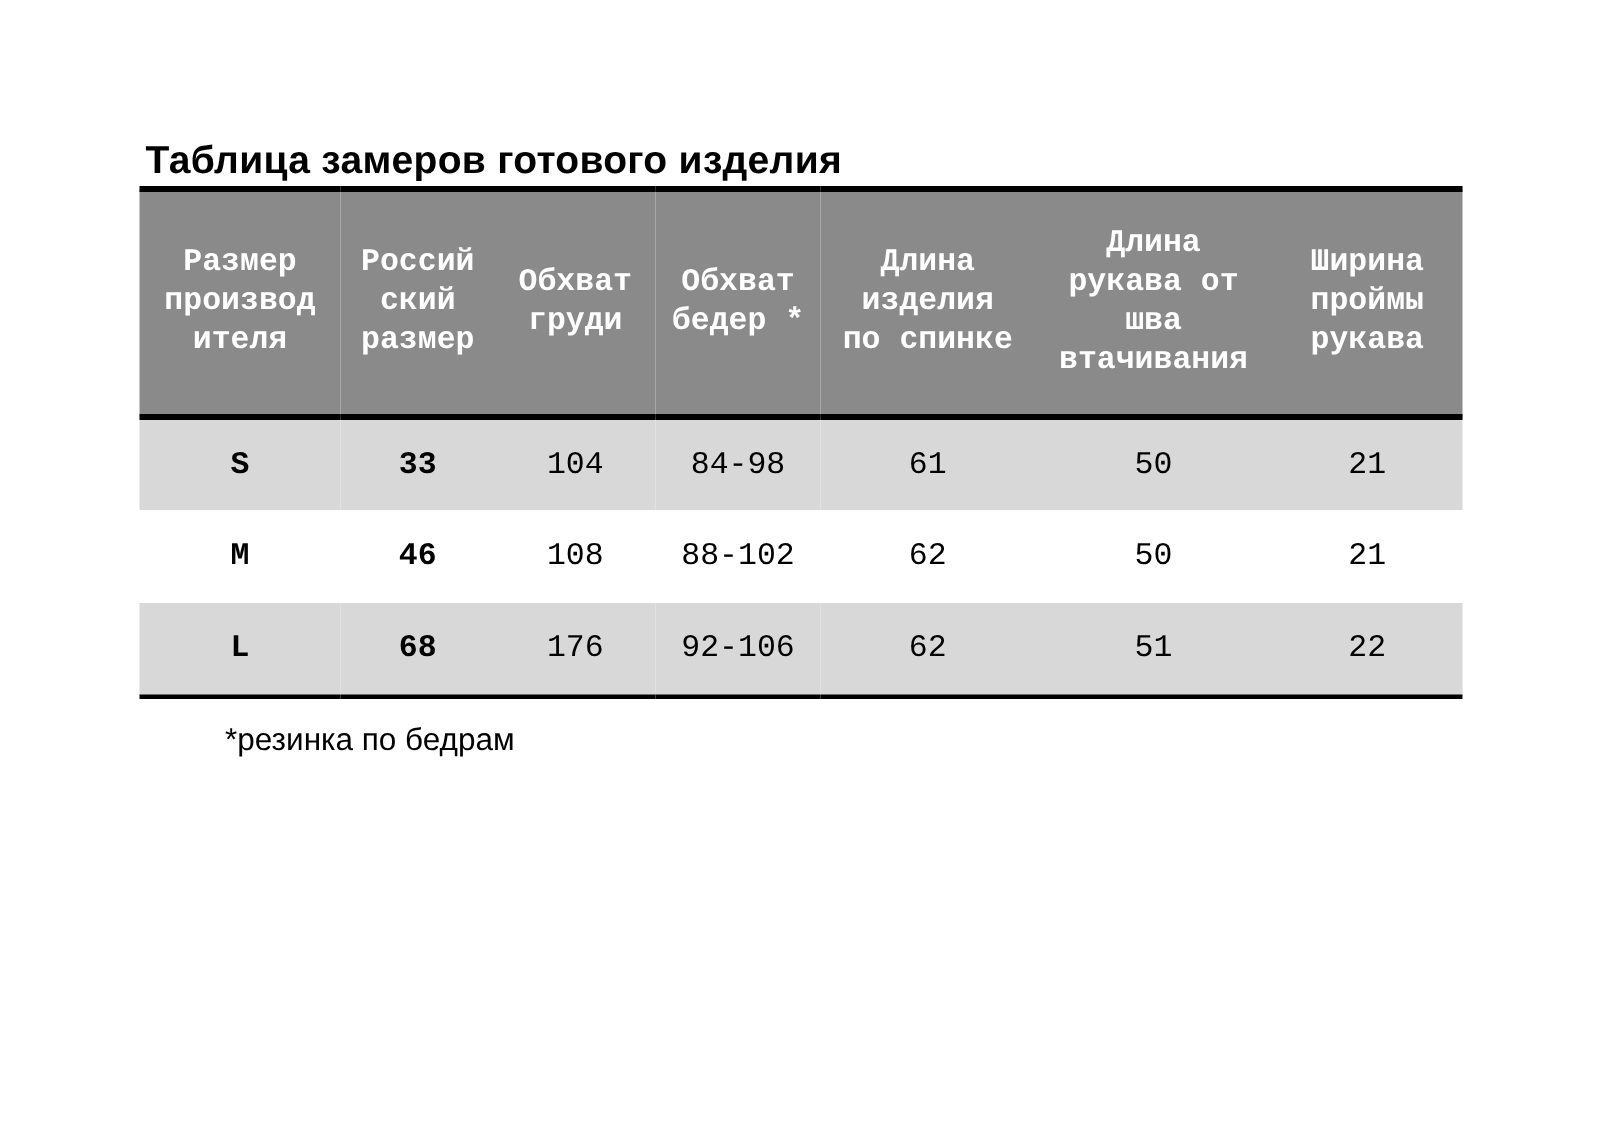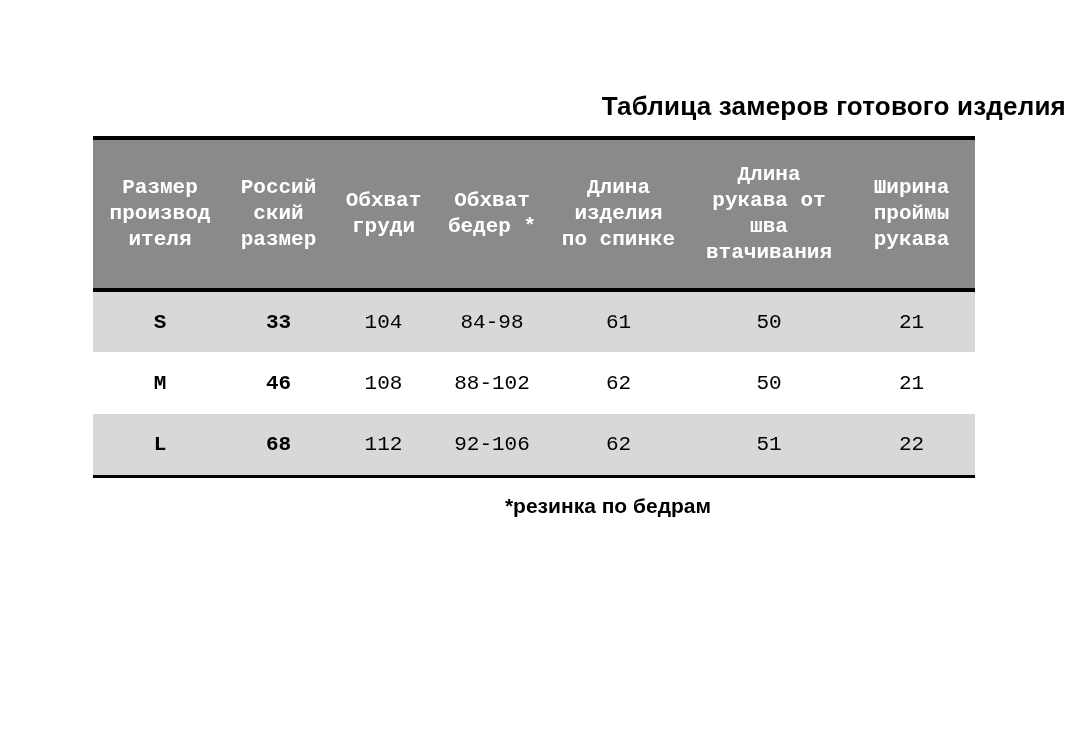--- a/index.html
+++ b/index.html
@@ -24,23 +24,22 @@
     position: relative;
     width: 1066px;
     height: 754px;
     padding: 90px 0 0 93px;
   }
   .title {
     font-size: 26px;
     line-height: 32px;
     font-weight: bold;
     margin-left: 4px;
-    margin-bottom: 14px;
+    margin-bottom: 2px;
     letter-spacing: 0.2px;
-    text-align: right;
   }
   table.size-table {
     width: 882px;
     border-collapse: collapse;
     table-layout: fixed;
     border-top: 4px solid var(--border);
     border-bottom: 3px solid var(--border);
     font-family: Liberation Mono, monospace;
   }
   table.size-table thead th {
@@ -63,22 +62,21 @@
     font-size: 21px;
     padding: 0 2px;
   }
   table.size-table tbody tr:nth-child(odd) { background: var(--stripe-bg); }
   table.size-table tbody tr:nth-child(even) { background: var(--row-bg); }
   table.size-table tbody td.bold { font-weight: bold; }
   .footnote {
     margin-top: 16px;
     margin-left: 57px;
     font-size: 21px;
-    font-weight: bold;
-    text-align: center;
+    font-weight: normal;
   }
 </style>
 </head>
 <body>
 
 <div class="page">
   <div class="title">Таблица замеров готового изделия</div>
 
   <table class="size-table">
     <colgroup id="size-table-cols">
@@ -129,21 +127,21 @@
           <td class="bold">46</td>
           <td>108</td>
           <td>88-102</td>
           <td>62</td>
           <td>50</td>
           <td>21</td>
         </tr>
         <tr>
           <td class="bold">L</td>
           <td class="bold">68</td>
-          <td>112</td>
+          <td>176</td>
           <td>92-106</td>
           <td>62</td>
           <td>51</td>
           <td>22</td>
         </tr>
       </tbody>
   </table>
 
   <div class="footnote">*резинка по бедрам</div>
 </div>

